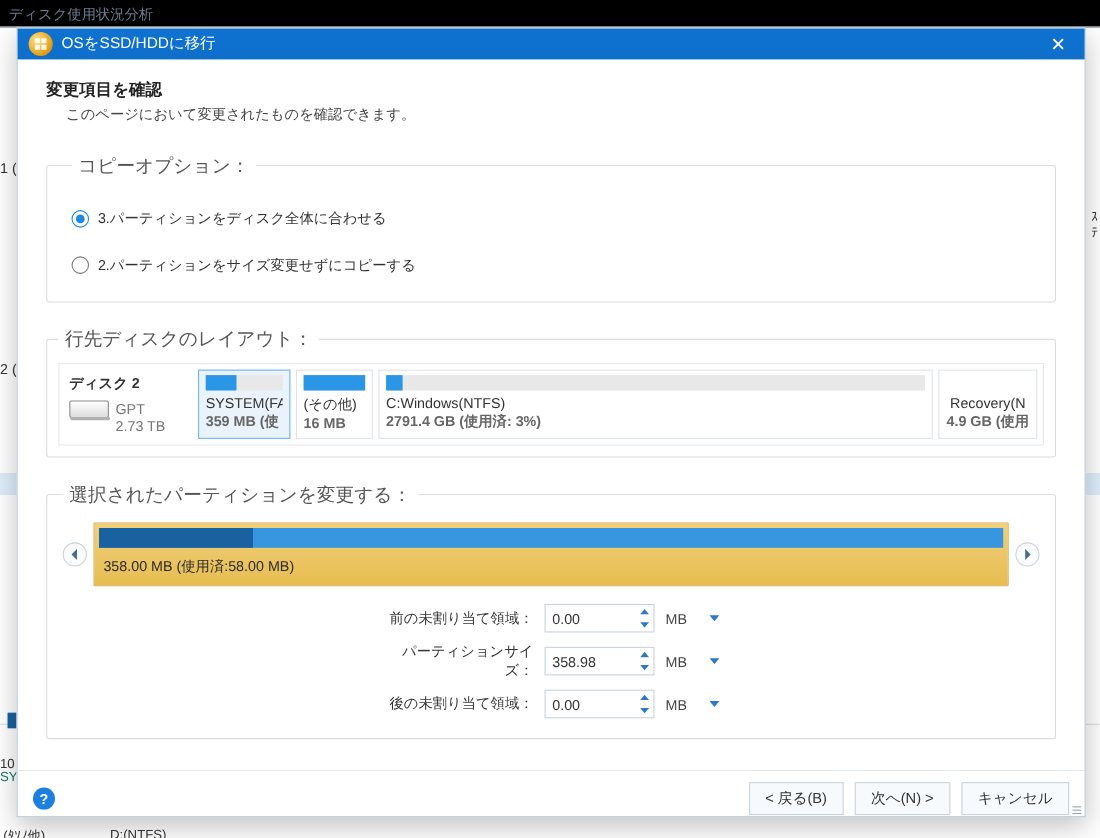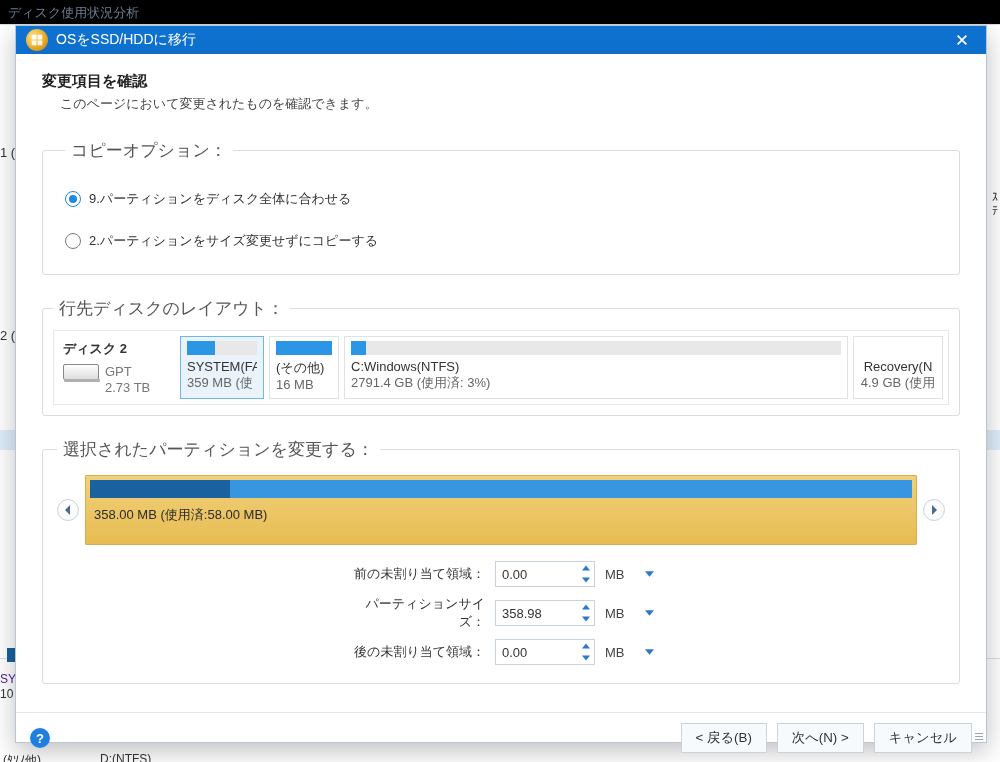--- a/index.html
+++ b/index.html
@@ -7,21 +7,21 @@
   .page-wrap { position: relative; width: 1000px; height: 762px; overflow: hidden; background: #fff; }
 
   .back-strip-top { position: absolute; left: 0; top: 0; width: 1000px; height: 25px; background: #000000; color: #6d7e92; padding-left: 8px; line-height: 25px; border-bottom: 1px solid #d5dfe9; }
   .back-label-1 { position: absolute; left: 0; top: 145px; color: #333; }
   .back-label-2 { position: absolute; left: 0; top: 328px; color: #333; }
   .back-blue-strip { position:absolute; left:0; top: 430px; width:1000px; height:20px; background:#dfeefc;}
   .back-sidetext { position:absolute; left:992px; top:190px; font-size:12px; color:#333;}
   .back-bottom { position: absolute; left:0; bottom:-1px; width:1000px; height:105px; background:#fff; border-top:1px solid #ddd; }
   .back-bottom-bar { position:absolute; left:7px; top:648px; width:85px; height:14px; background:#1f8ae0;}
   .back-bottom-bar-fill { position:absolute; left:7px; top:648px; width:12px; height:14px; background:#19629f;}
-  .back-bottom-label { position:absolute; left:0; top:672px; font-size:12px; color:#4c1d95;}
+  .back-bottom-label { position:absolute; left:0; top:699px; font-size:12px; color:#0f766e;}
   .back-bottom-label2 { position:absolute; left:0; top:687px; font-size:12px; color:#333;}
   .back-other { position:absolute; left:3px; top:752px; font-size:12px; color:#333;}
   .back-ntfs { position:absolute; left:100px; top:752px; font-size:12px; color:#333;}
 
   
   .modal { position: absolute; left: 15px; top: 25px; width: 972px; height: 718px; background: #fff; box-shadow: 0 8px 24px rgba(0,0,0,0.25); border: 1px solid #b8c6d4; display: flex; flex-direction: column; }
   .titlebar { height: 38px; background: linear-gradient(#0e72d1, #0e6fcb); color: #fff; display: flex; align-items: center; padding: 0 10px; }
   .titlebar .t-icon { width: 22px; height: 22px; border-radius: 50%; background: radial-gradient(circle at 35% 35%, #ffe38a, #e8a51e 60%, #b77612); margin-right: 8px; display:flex; align-items:center; justify-content:center;}
   .titlebar .t-icon svg { width:14px; height:14px;}
   .titlebar .t-title { flex: 1; font-size: 14px; }
@@ -47,27 +47,27 @@
   .disk-info .d-name { font-weight:bold; }
   .disk-info .d-sub { color:#777; }
   .disk-icon { margin-top:2px; width: 36px; height:16px; border:1px solid #888; border-radius:2px; background:linear-gradient(#fff,#ddd); position:relative;}
   .disk-icon::after { content:""; position:absolute; bottom:-3px; left:0; width:36px; height:3px; background:#b0b0b0; border-radius:1px;}
 
   .part { display:flex; flex-direction:column; border:1px solid #dfe3e7; padding:4px 6px; overflow:hidden; }
   .part.sel { border:1px solid #6db7ee; background:#eaf3fb; }
   .part .bar { height:14px; background:#e8e8e8; margin-bottom:4px; position:relative; }
   .part .bar .fill { position:absolute; left:0; top:0; height:100%; background:#2b96e6; }
   .part .p-name { white-space:nowrap; overflow:hidden; text-overflow:clip;}
-  .part .p-sub  { color:#666; white-space:nowrap; overflow:hidden; }
+  .part .p-sub  { color:#666; white-space:nowrap; overflow:hidden;font-weight:bold; }
 
   
   .edit-row { display:flex; align-items:center; gap:6px; }
   .arrow-btn { width:22px; height:22px; border:1px solid #c9d3dc; border-radius:50%; background:#fbfcfe; display:flex; align-items:center; justify-content:center; cursor:pointer; flex:0 0 auto;}
   .arrow-btn svg { width:10px; height:10px; fill:#4b6b8a;}
-  .part-edit { flex:1; height:70px; border:1px solid #d6ae4d; background:linear-gradient(#f1d07c,#e7bd51); border-radius:1px; display:flex; flex-direction:column; }
+  .part-edit { flex:1; height:58px; border:1px solid #d6ae4d; background:linear-gradient(#f1d07c,#e7bd51); border-radius:1px; display:flex; flex-direction:column; }
   .part-edit .pe-bar { height:18px; margin:4px 4px 0 4px; background:#3895e0; position:relative; }
   .part-edit .pe-bar .used { position:absolute; left:0; top:0; height:100%; width:17%; background:#19629f; }
   .part-edit .pe-text { padding: 8px 8px 0 8px; color:#2b2b2b; }
 
   
   .fields { margin-top: 16px; display:flex; flex-direction:column; align-items:center; gap:8px;}
   .field-row { display:flex; align-items:center; gap:10px; }
   .field-row .f-label { width:140px; text-align:right; color:#333;}
   .spin-wrap { position:relative; }
   .spin-input { width:100px; height:26px; border:1px solid #c9d3dc; padding: 0 18px 0 6px; font-size:13px; background:#fff; color:#333;}
@@ -123,21 +123,21 @@
     </div>
 
     <div class="body">
       <div class="hdr-title">変更項目を確認</div>
       <div class="hdr-sub">このページにおいて変更されたものを確認できます。</div>
 
       <fieldset class="group">
         <legend>コピーオプション：</legend>
         <div class="radio-row">
           <span class="radio checked"></span>
-          <span>9.パーティションをディスク全体に合わせる</span>
+          <span>3.パーティションをディスク全体に合わせる</span>
         </div>
         <div class="radio-row">
           <span class="radio"></span>
           <span>2.パーティションをサイズ変更せずにコピーする</span>
         </div>
       </fieldset>
 
       <fieldset class="group" style="padding:10px 10px 10px 10px;">
         <legend>行先ディスクのレイアウト：</legend>
         <div class="disk-row">

